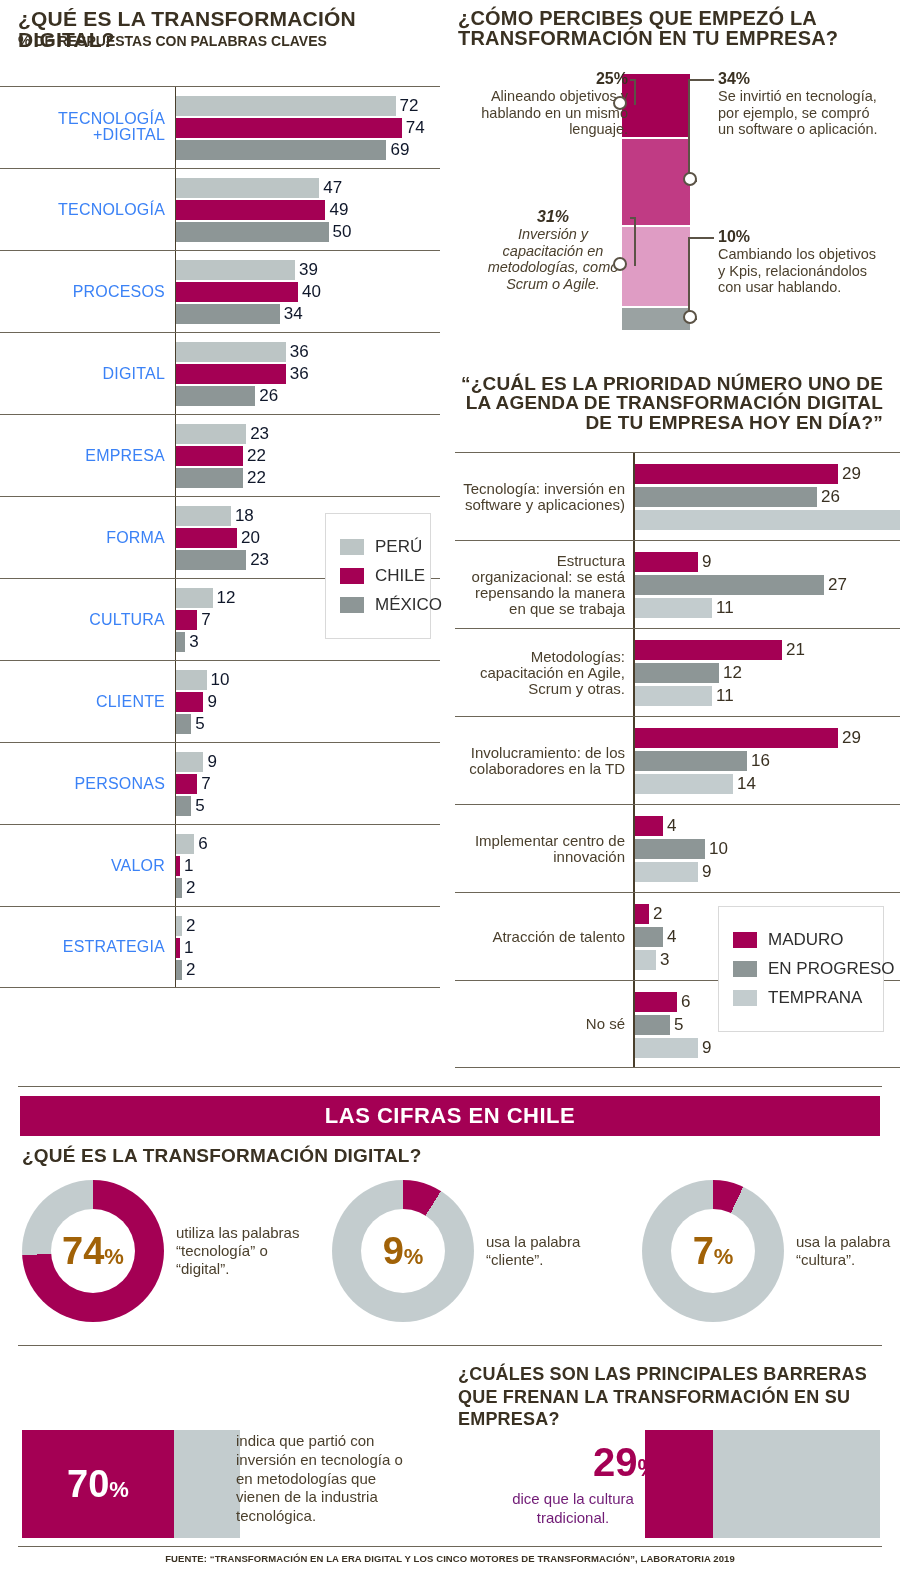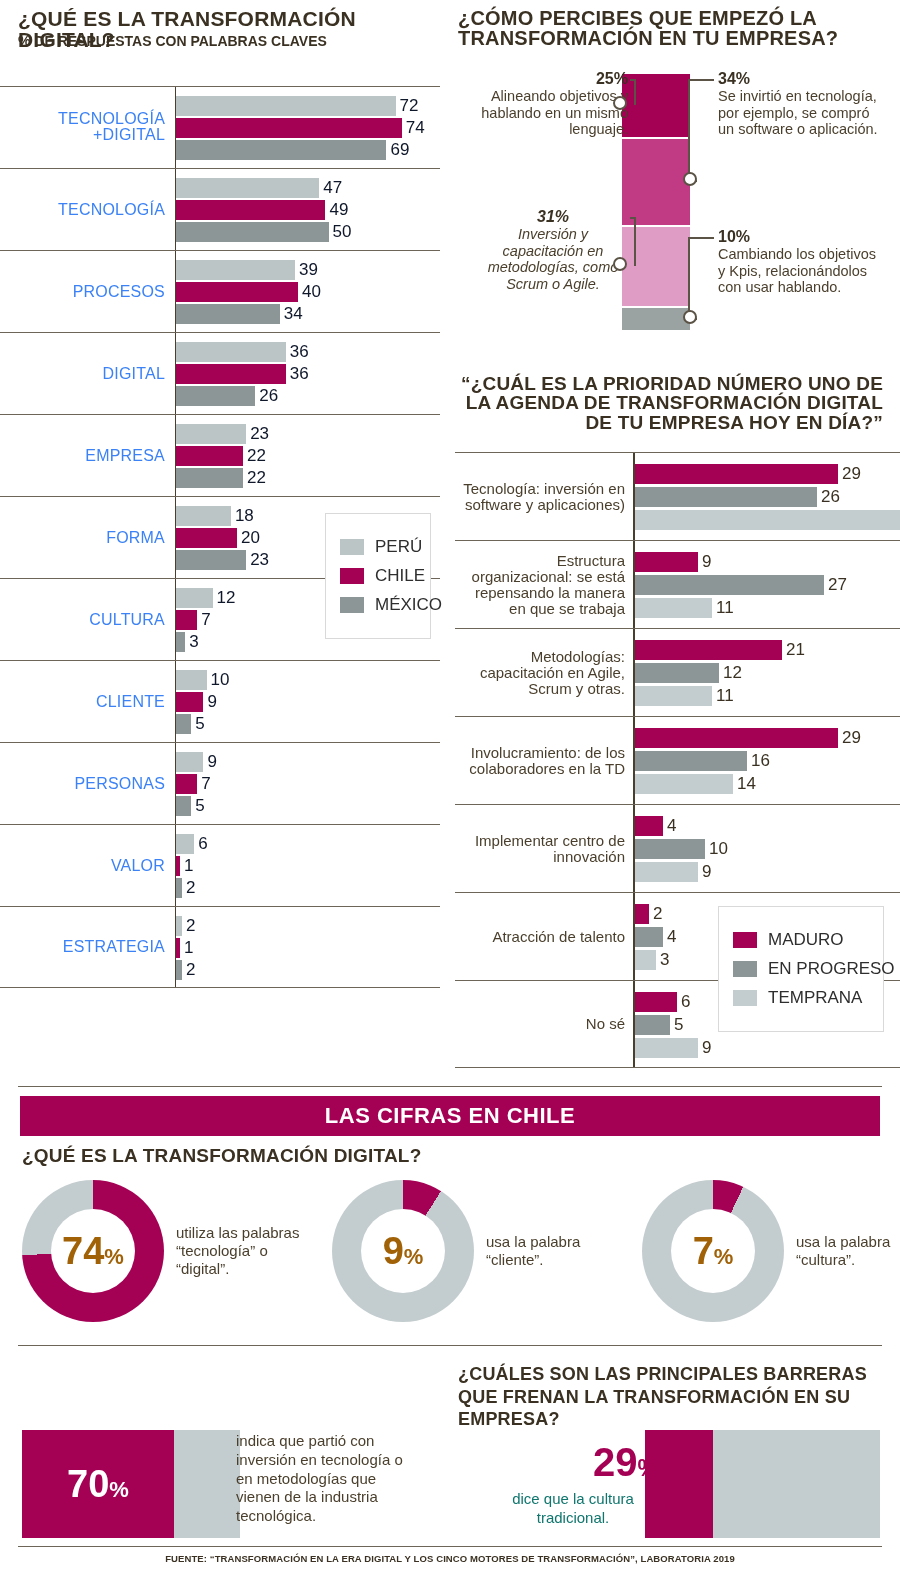--- a/index.html
+++ b/index.html
@@ -110,21 +110,21 @@
   .btm-title { position:absolute; font-size:18px; line-height:1.25; }
   .hbar { position:absolute; display:flex; height:108px; }
   .hbar .seg-pink { background:#a40054; display:flex; align-items:center; justify-content:center; }
   .hbar .seg-gray { background:#c3ccce; }
   .hbar .bigpct { color:#fff; font-weight:700; font-size:38px; line-height:1; }
   .hbar .bigpct .s { font-size:22px; }
   .side-note { position:absolute; font-size:15px; color:#4a3f2c; line-height:1.25; }
 
   .b2-num { position:absolute; color:#a40054; font-weight:700; font-size:40px; line-height:1; }
   .b2-num .s { font-size:23px; }
-  .b2-note { position:absolute; font-size:15px; color:#0f766e; line-height:1.25; text-align:center; }
+  .b2-note { position:absolute; font-size:15px; color:#701a75; line-height:1.25; text-align:center; }
 
   .rule { position:absolute; background:#6d6658; height:1px; }
   .source {
     position:absolute; left:0; right:0; top:1553px; text-align:center;
     font-size:9.5px; color:#3a3122; letter-spacing:.1px; font-weight:700;
   }
 </style>
 </head>
 <body>
 

